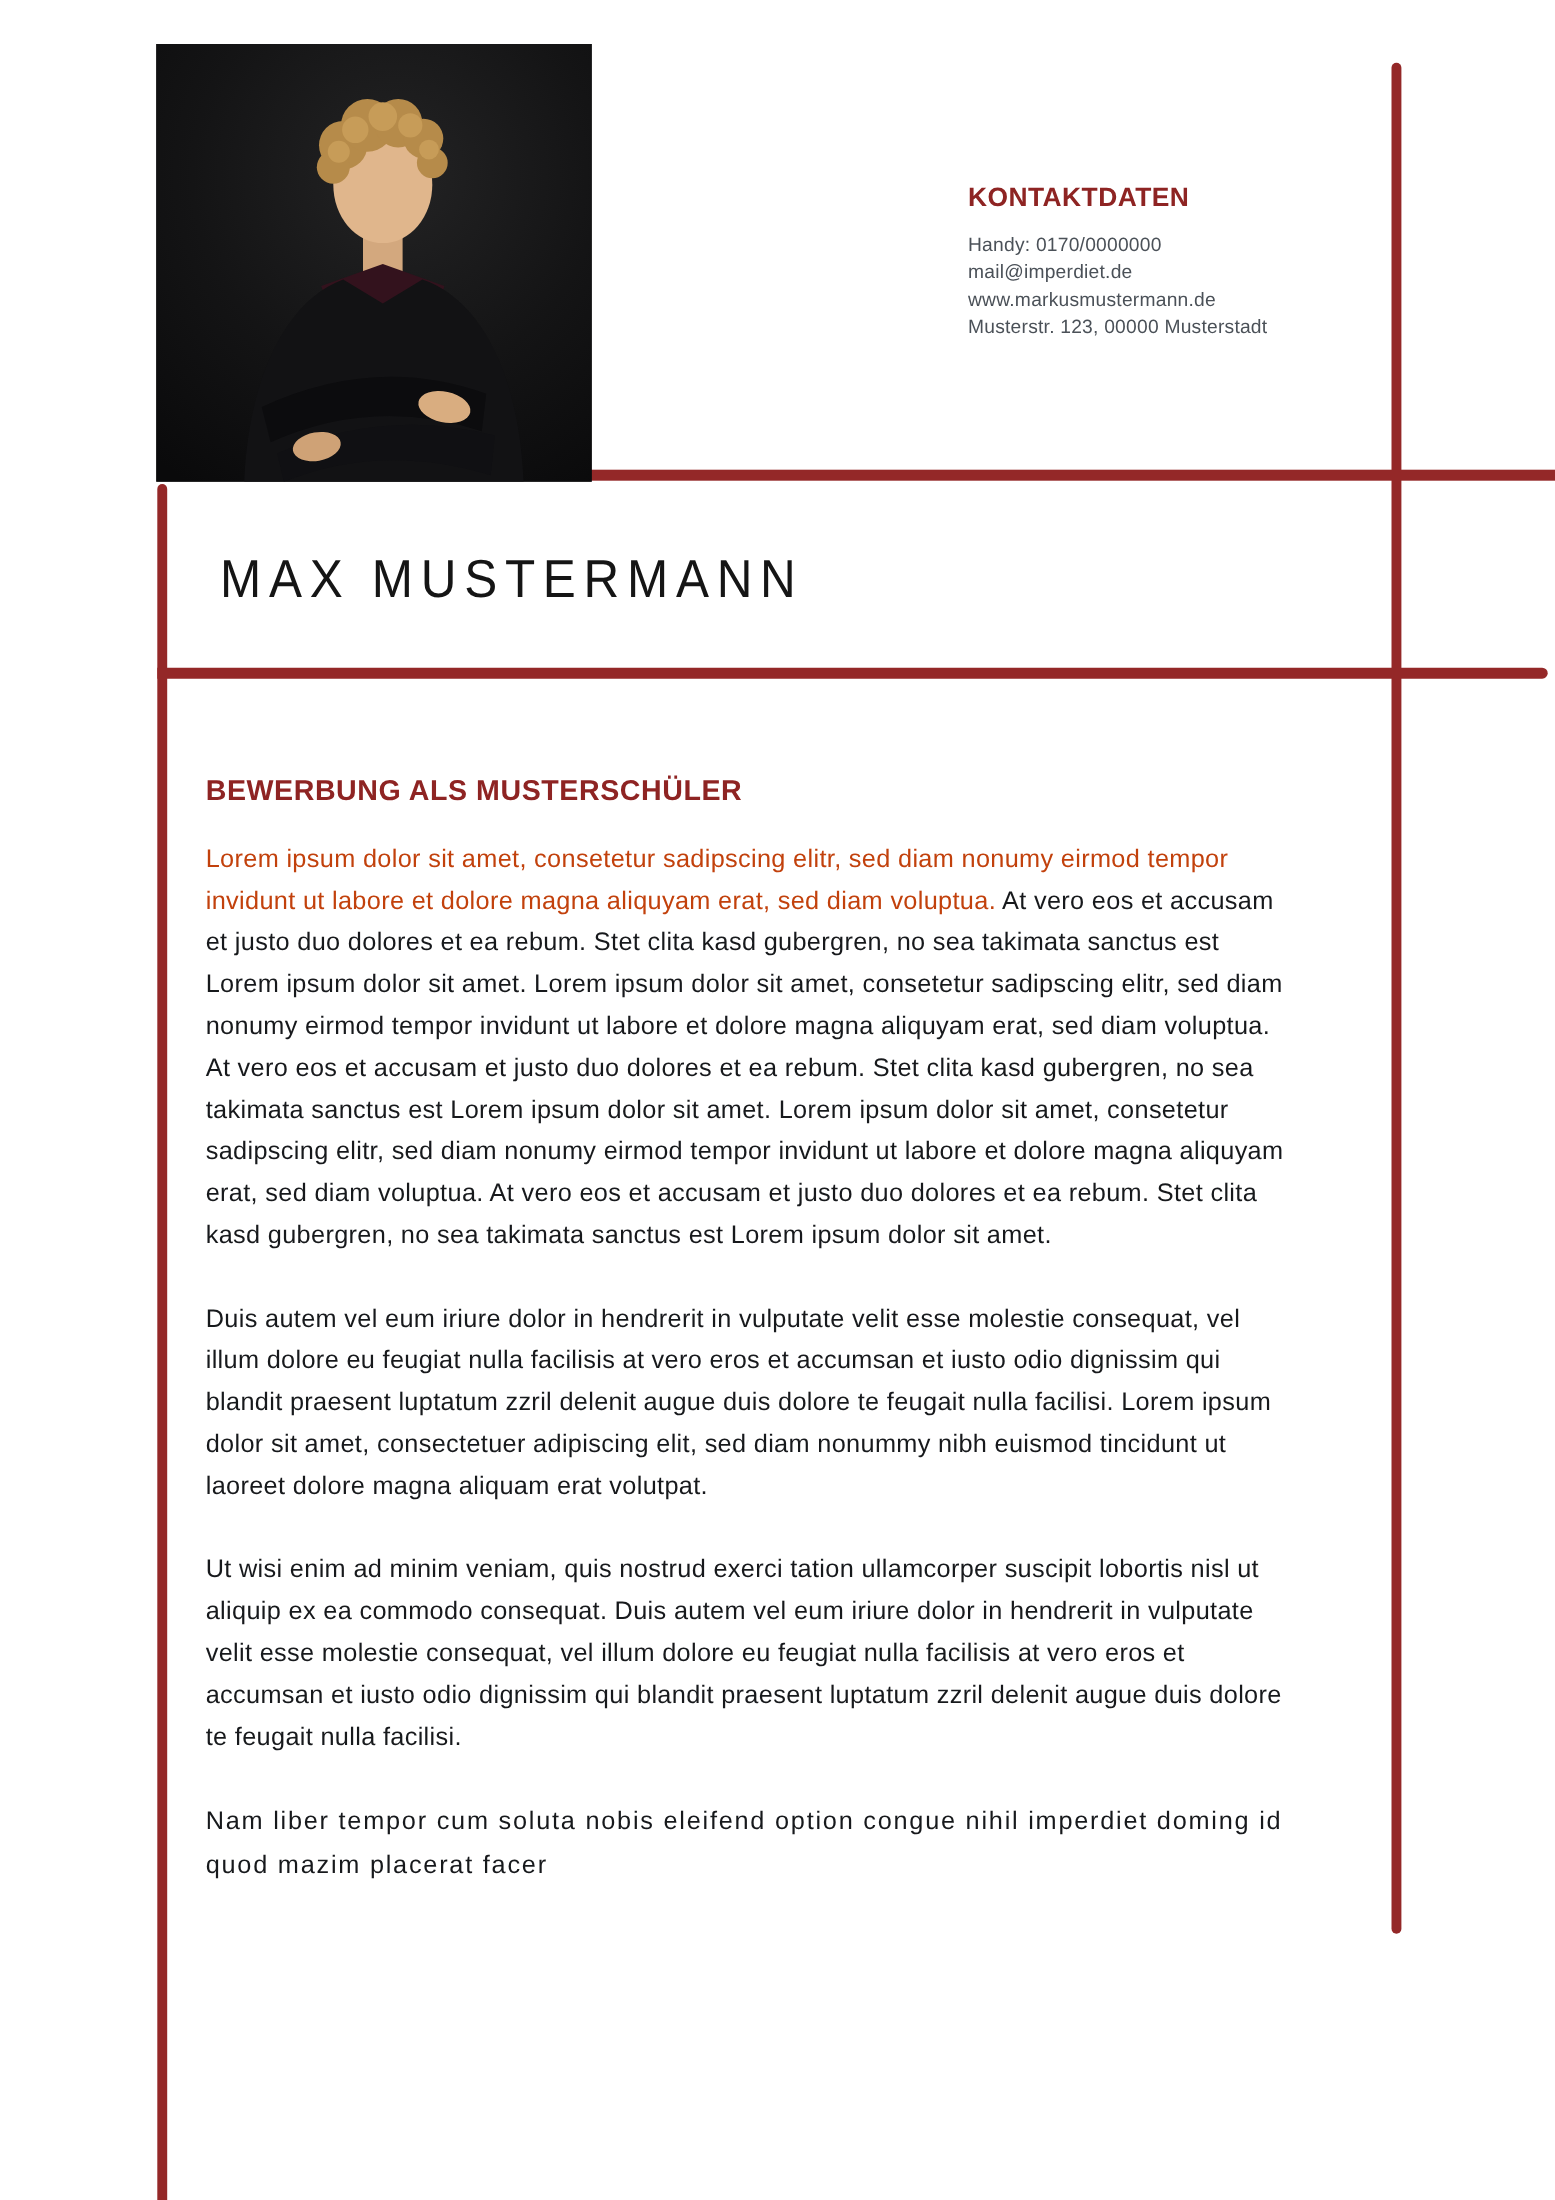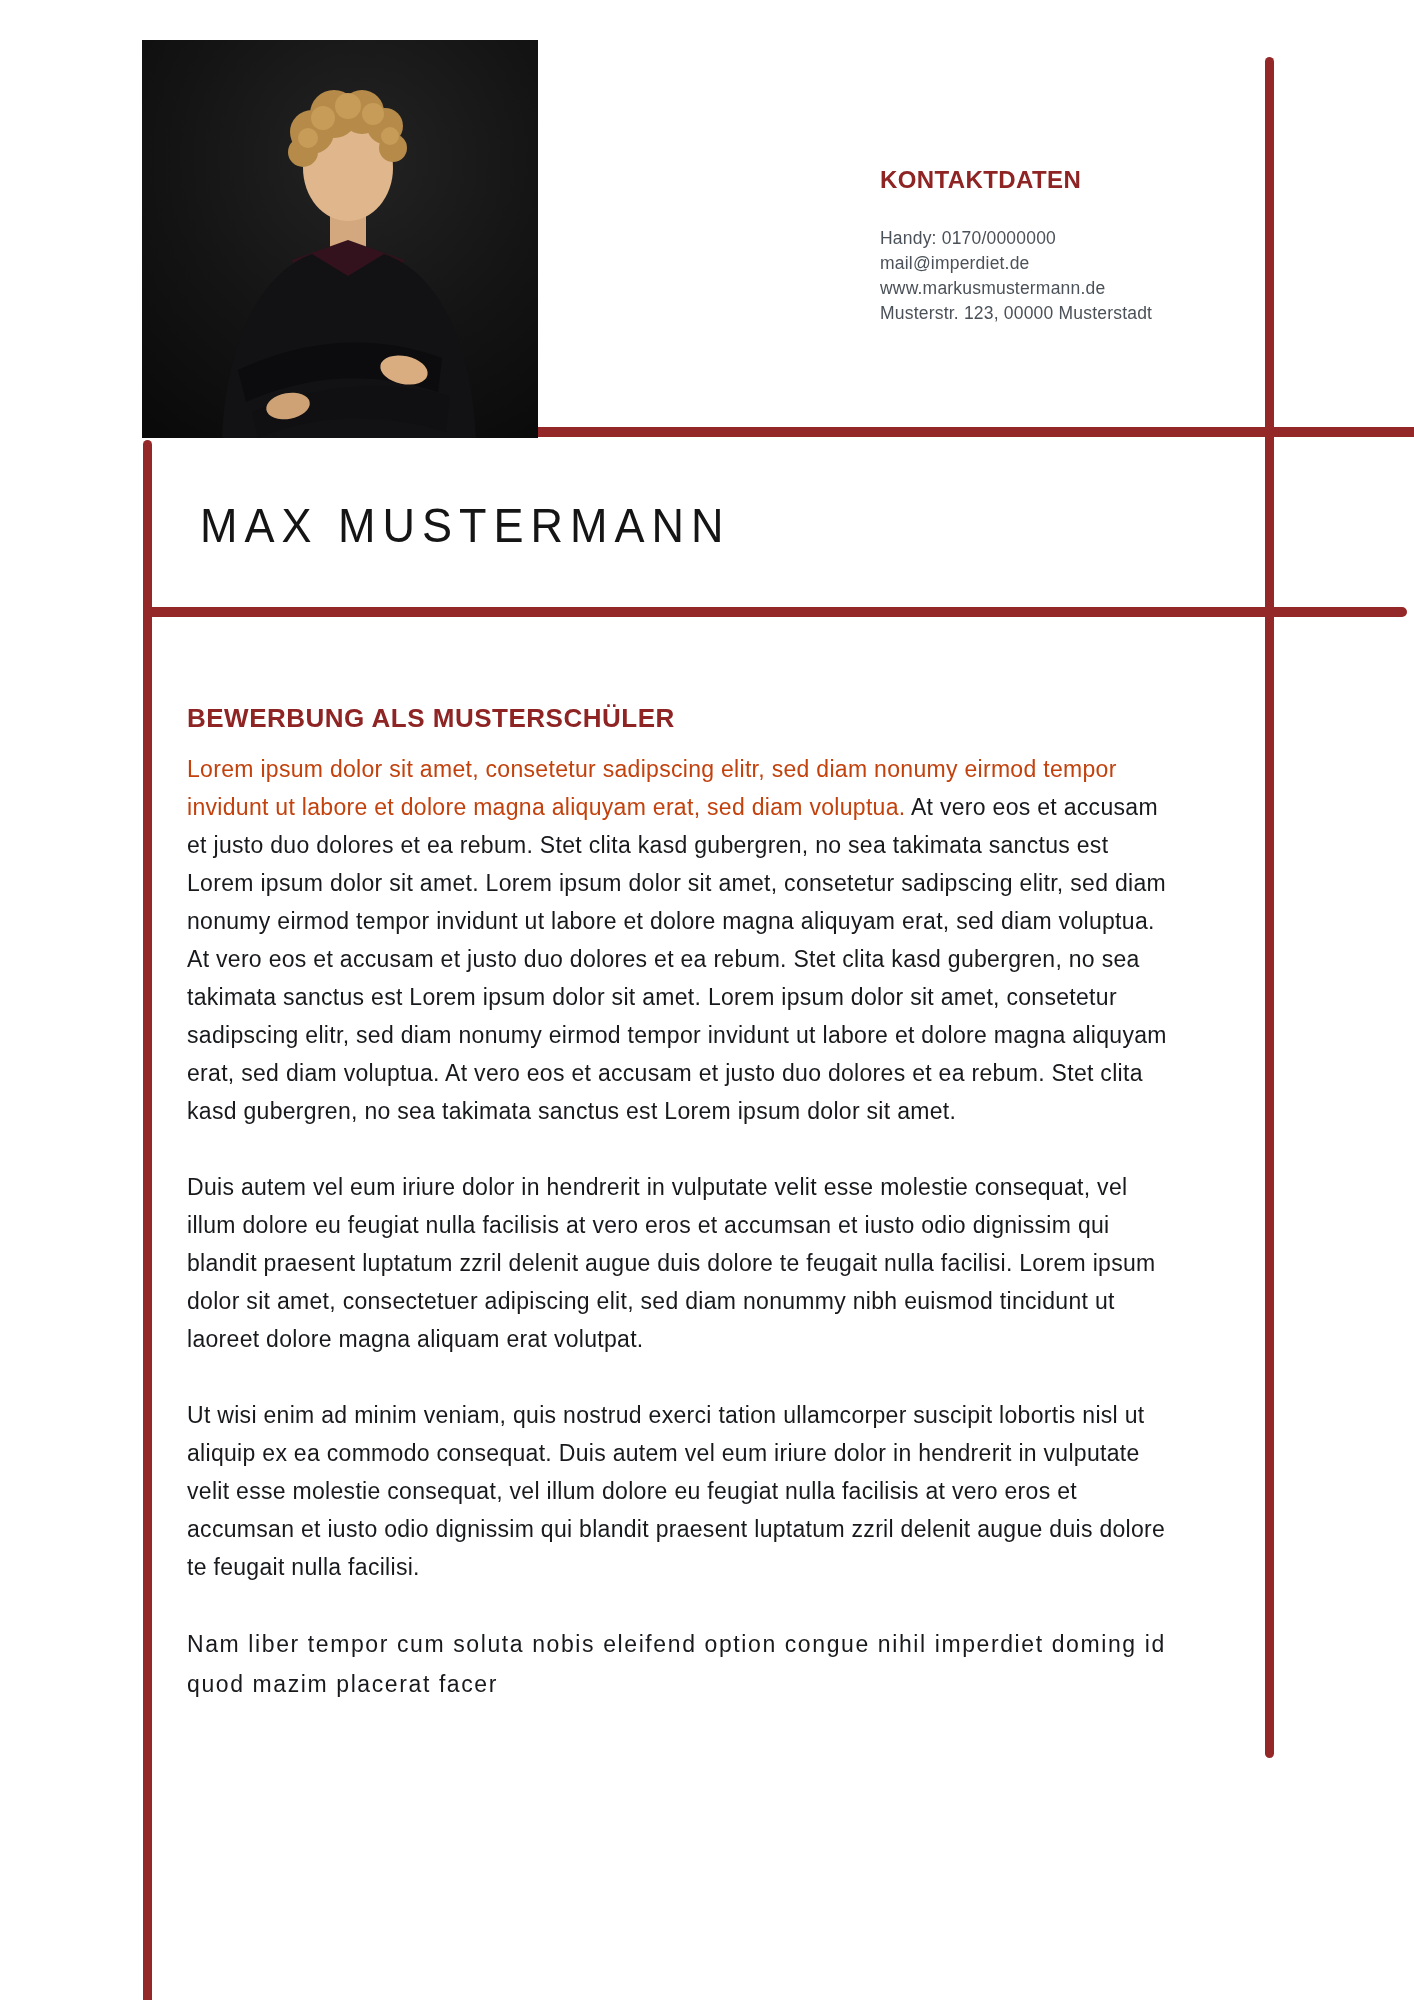--- a/index.html
+++ b/index.html
@@ -21,38 +21,38 @@
   .photo {
     position:absolute; left:142px; top:40px; width:396px; height:398px;
     background:#101010; overflow:hidden;
   }
   .photo svg { display:block; width:100%; height:100%; }
 
   
   .contact { position:absolute; left:880px; top:166px; width:440px; }
   .contact-heading {
     font-size:24px; font-weight:bold; letter-spacing:0.4px;
-    color:#8e2423; margin-bottom:32px;
+    color:#8e2423; margin-bottom:16px;
   }
   .contact-line {
     font-size:17.5px; line-height:25px; color:#4b5158; letter-spacing:0.2px;
   }
 
   
   .name-title {
     position:absolute; left:200px; top:498px;
     font-size:45px; letter-spacing:7px; color:#151515; font-weight:400;
     white-space:nowrap; transform:scale(1,1.08); transform-origin:left top;
   }
 
   
   .letter { position:absolute; left:187px; top:703px; width:992px; }
   .letter-heading {
     font-size:26px; font-weight:bold; letter-spacing:0.5px;
-    color:#8e2423; margin-bottom:16px;
+    color:#8e2423; margin-bottom:27px;
   }
   .letter p {
     font-size:23px; line-height:38px; letter-spacing:0.3px;
     color:#17191c; margin-bottom:38px;
   }
   .muted { color:#c2410c; }
   .letter p.closing { letter-spacing:1.6px; line-height:40px; margin-bottom:16px; }
 </style>
 </head>
 <body>

